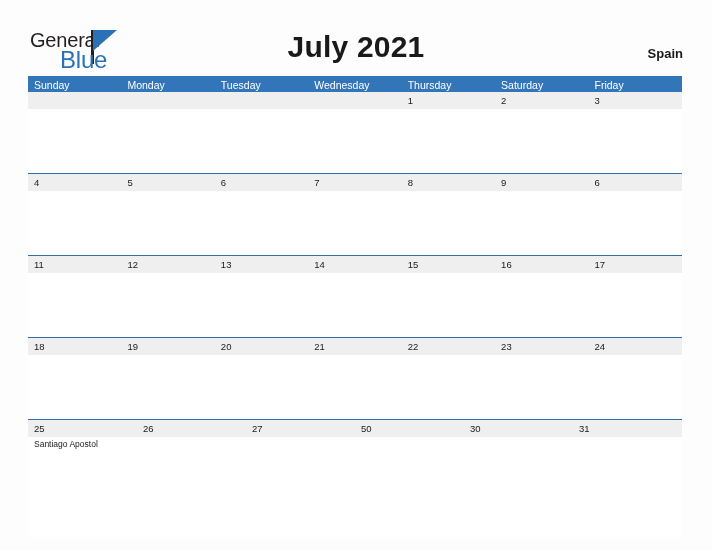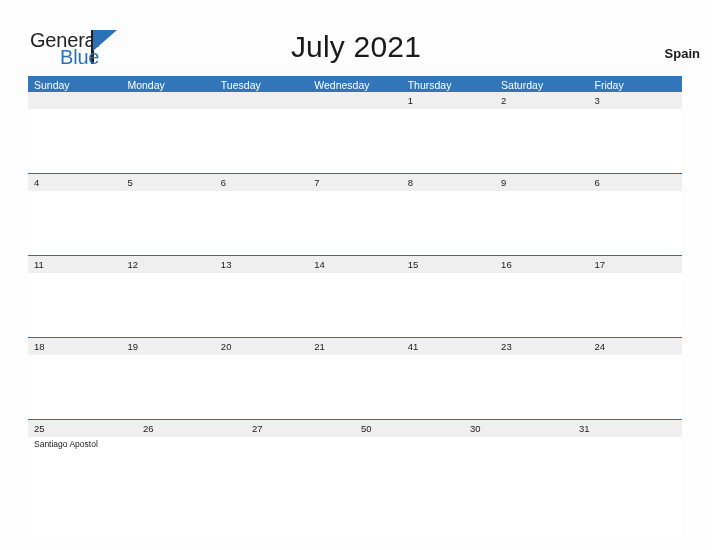--- a/index.html
+++ b/index.html
@@ -38,21 +38,21 @@
     top: 0;
     font-size: 20px;
     letter-spacing: -0.2px;
     color: #231f20;
     font-family: "Liberation Sans", sans-serif;
   }
   .logo-blue {
     position: absolute;
     left: 30px;
     top: 17px;
-    font-size: 20px;
+    font-size: 24px;
     letter-spacing: -0.2px;
     color: #2a72b5;
     font-family: "Liberation Sans", sans-serif;
   }
   .logo-tri {
     position: absolute;
     left: 63px;
     top: 1px;
     width: 0;
     height: 0;
@@ -70,27 +70,27 @@
 
   .cal-title {
     position: absolute;
     left: 0;
     top: 30px;
     width: 712px;
     text-align: center;
     font-size: 30px;
     color: #1a1a1a;
     font-family: "Liberation Sans", sans-serif;
-    font-weight: 400;
+    font-weight: 700;
     letter-spacing: 0.2px;
   }
 
   .country {
     position: absolute;
-    right: 12px;
+    right: 29px;
     top: 46px;
     font-size: 13px;
     color: #1a1a1a;
     font-weight: bold;
     font-family: "Liberation Sans", sans-serif;
   }
 
   
   .calendar {
     position: absolute;
@@ -256,21 +256,21 @@
           <div class="body-cell"></div>
           <div class="body-cell"></div>
         </div>
       </div>
       <div class="week">
         <div class="date-band">
           <div class="date-cell">18</div>
           <div class="date-cell">19</div>
           <div class="date-cell">20</div>
           <div class="date-cell">21</div>
-          <div class="date-cell">41</div>
+          <div class="date-cell">22</div>
           <div class="date-cell">23</div>
           <div class="date-cell">24</div>
         </div>
         <div class="body-band">
           <div class="body-cell"></div>
           <div class="body-cell"></div>
           <div class="body-cell"></div>
           <div class="body-cell"></div>
           <div class="body-cell"></div>
           <div class="body-cell"></div>

